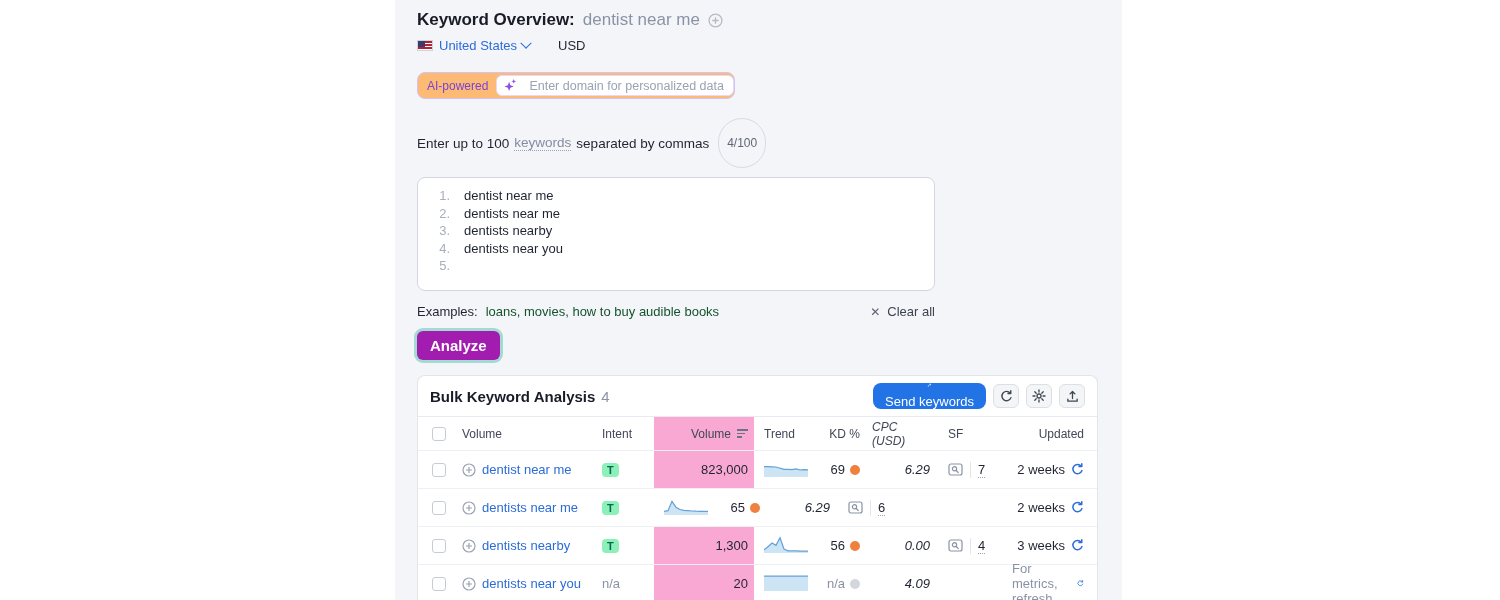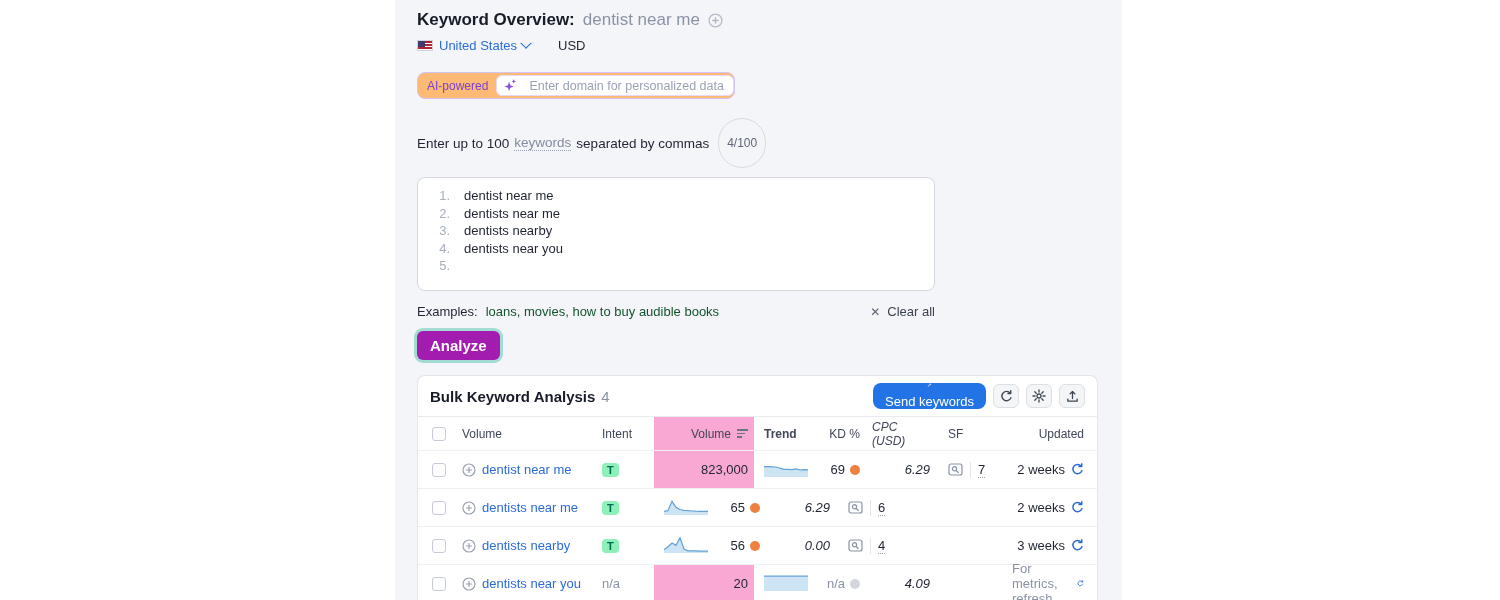--- a/index.html
+++ b/index.html
@@ -79,21 +79,21 @@
   
   .t-row { display:flex; align-items:center; border-top:1px solid #eef0f4; height:38px; font-size:13px; color:#1f2430; }
   .t-head { height:34px; font-size:12px; color:#404757; border-top:1px solid #e8eaef; }
   .c { padding:0 6px; display:flex; align-items:center; height:100%; }
   .c-check { width:38px; padding-left:14px; }
   .c-kw { width:140px; gap:6px; }
   .c-intent { width:58px; }
   .c-vol { width:100px; justify-content:flex-end; }
   .t-head .c-vol { background:#e9ebf0; gap:6px; }
   .t-row .c-vol { background:#f9a8d4; }
-  .c-trend { width:60px; padding-left:10px;font-weight:bold; }
+  .c-trend { width:60px; padding-left:10px; }
   .c-kd { width:52px; justify-content:flex-end; gap:5px; }
   .c-cpc { width:70px; justify-content:flex-end;font-style:italic; }
   .c-sf { width:70px; padding-left:12px; gap:7px; }
   .c-upd { flex:1; justify-content:flex-end; gap:6px; padding-right:13px; }
 
   .checkbox { width:14px; height:14px; border:1px solid #c6cbd4; border-radius:3px; background:#fff; cursor:pointer; }
   .kw-link { color:#2b6cd9; cursor:pointer; white-space:nowrap; }
   .plus-icon { width:14px; height:14px; color:#9aa2b3; flex:none; cursor:pointer; }
   .intent-badge { background:#8ef0b9; color:#046a52; font-size:11px; font-weight:bold;
     border-radius:4px; padding:1px 5px; }
@@ -341,20 +341,21 @@
         <div class="c c-kw">
           <svg class="plus-icon" viewBox="0 0 14 14">
               <circle cx="7" cy="7" r="6" fill="none" stroke="currentColor" stroke-width="1.2"></circle>
               <path d="M7 4v6M4 7h6" stroke="currentColor" stroke-width="1.2"></path>
             </svg>
           <span class="kw-link">dentists nearby</span>
         </div>
         <div class="c c-intent">
             <span class="intent-badge">T</span>
           </div>
+        <div class="c c-vol">1,300</div>
         <div class="c c-trend">
             <span class="spark"><svg width="44" height="17" viewBox="0 0 44 17">
                 <path d="M0.0 13.8 L4.0 10.8 L8.0 7.0 L12.0 9.3 L16.0 1.8 L20.0 13.0 L24.0 14.8 L28.0 14.9 L32.0 14.9 L36.0 15.1 L40.0 15.1 L44.0 15.1 L44 17 L0 17 Z" fill="#cde4f5"></path>
                 <path d="M0.0 13.8 L4.0 10.8 L8.0 7.0 L12.0 9.3 L16.0 1.8 L20.0 13.0 L24.0 14.8 L28.0 14.9 L32.0 14.9 L36.0 15.1 L40.0 15.1 L44.0 15.1" fill="none" stroke="#64a1d8" stroke-width="1.2"></path>
               </svg></span>
           </div>
         <div class="c c-kd">
             <span>56</span>
             <span class="kd-dot"></span>
           </div>

